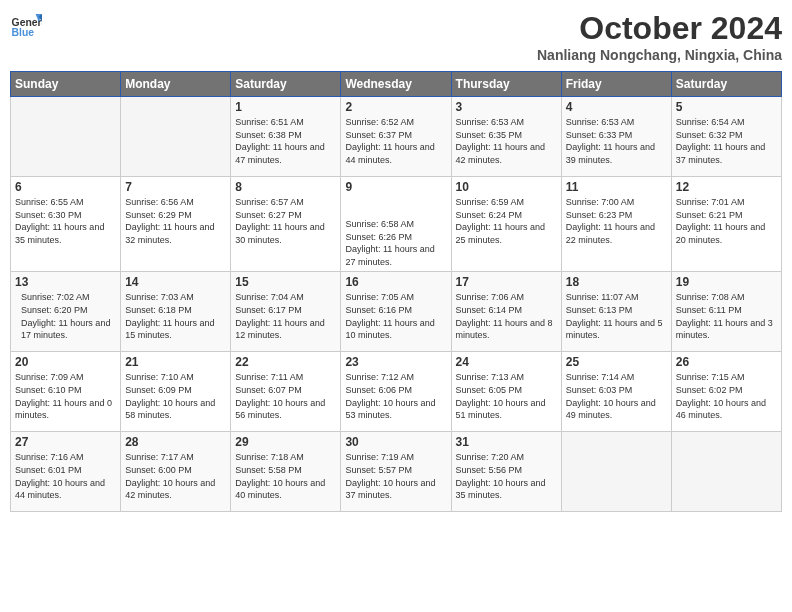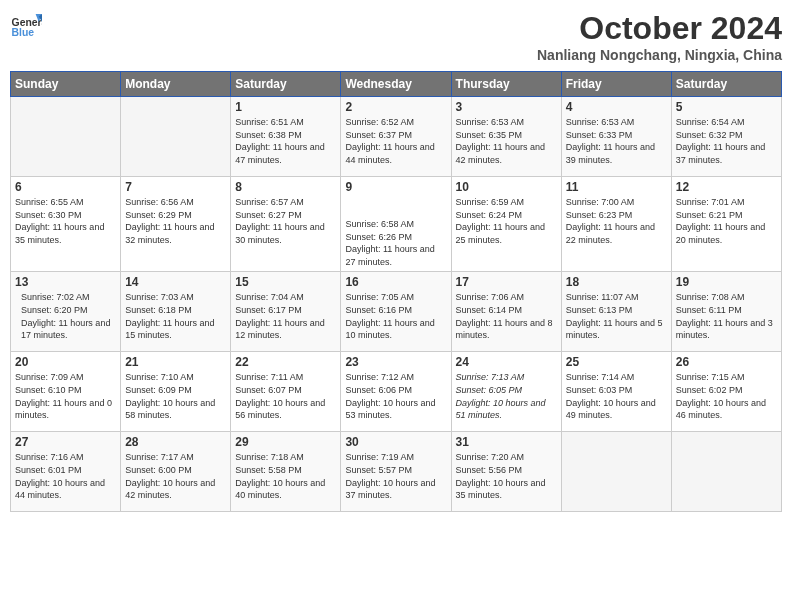--- a/index.html
+++ b/index.html
@@ -255,21 +255,21 @@
 Daylight: 10 hours and 56 minutes.</div>
         </td>
         <td>
           <span class="day-number">23</span>
           <div class="day-info" style="white-space: pre-line;">Sunrise: 7:12 AM
 Sunset: 6:06 PM
 Daylight: 10 hours and 53 minutes.</div>
         </td>
         <td>
           <span class="day-number">24</span>
-          <div class="day-info" style="white-space: pre-line; font-style: italic;">Sunrise: 7:13 AM
+          <div class="day-info" style="white-space: pre-line;">Sunrise: 7:13 AM
 Sunset: 6:05 PM
 Daylight: 10 hours and 51 minutes.</div>
         </td>
         <td>
           <span class="day-number">25</span>
           <div class="day-info" style="white-space: pre-line;">Sunrise: 7:14 AM
 Sunset: 6:03 PM
 Daylight: 10 hours and 49 minutes.</div>
         </td>
         <td>

